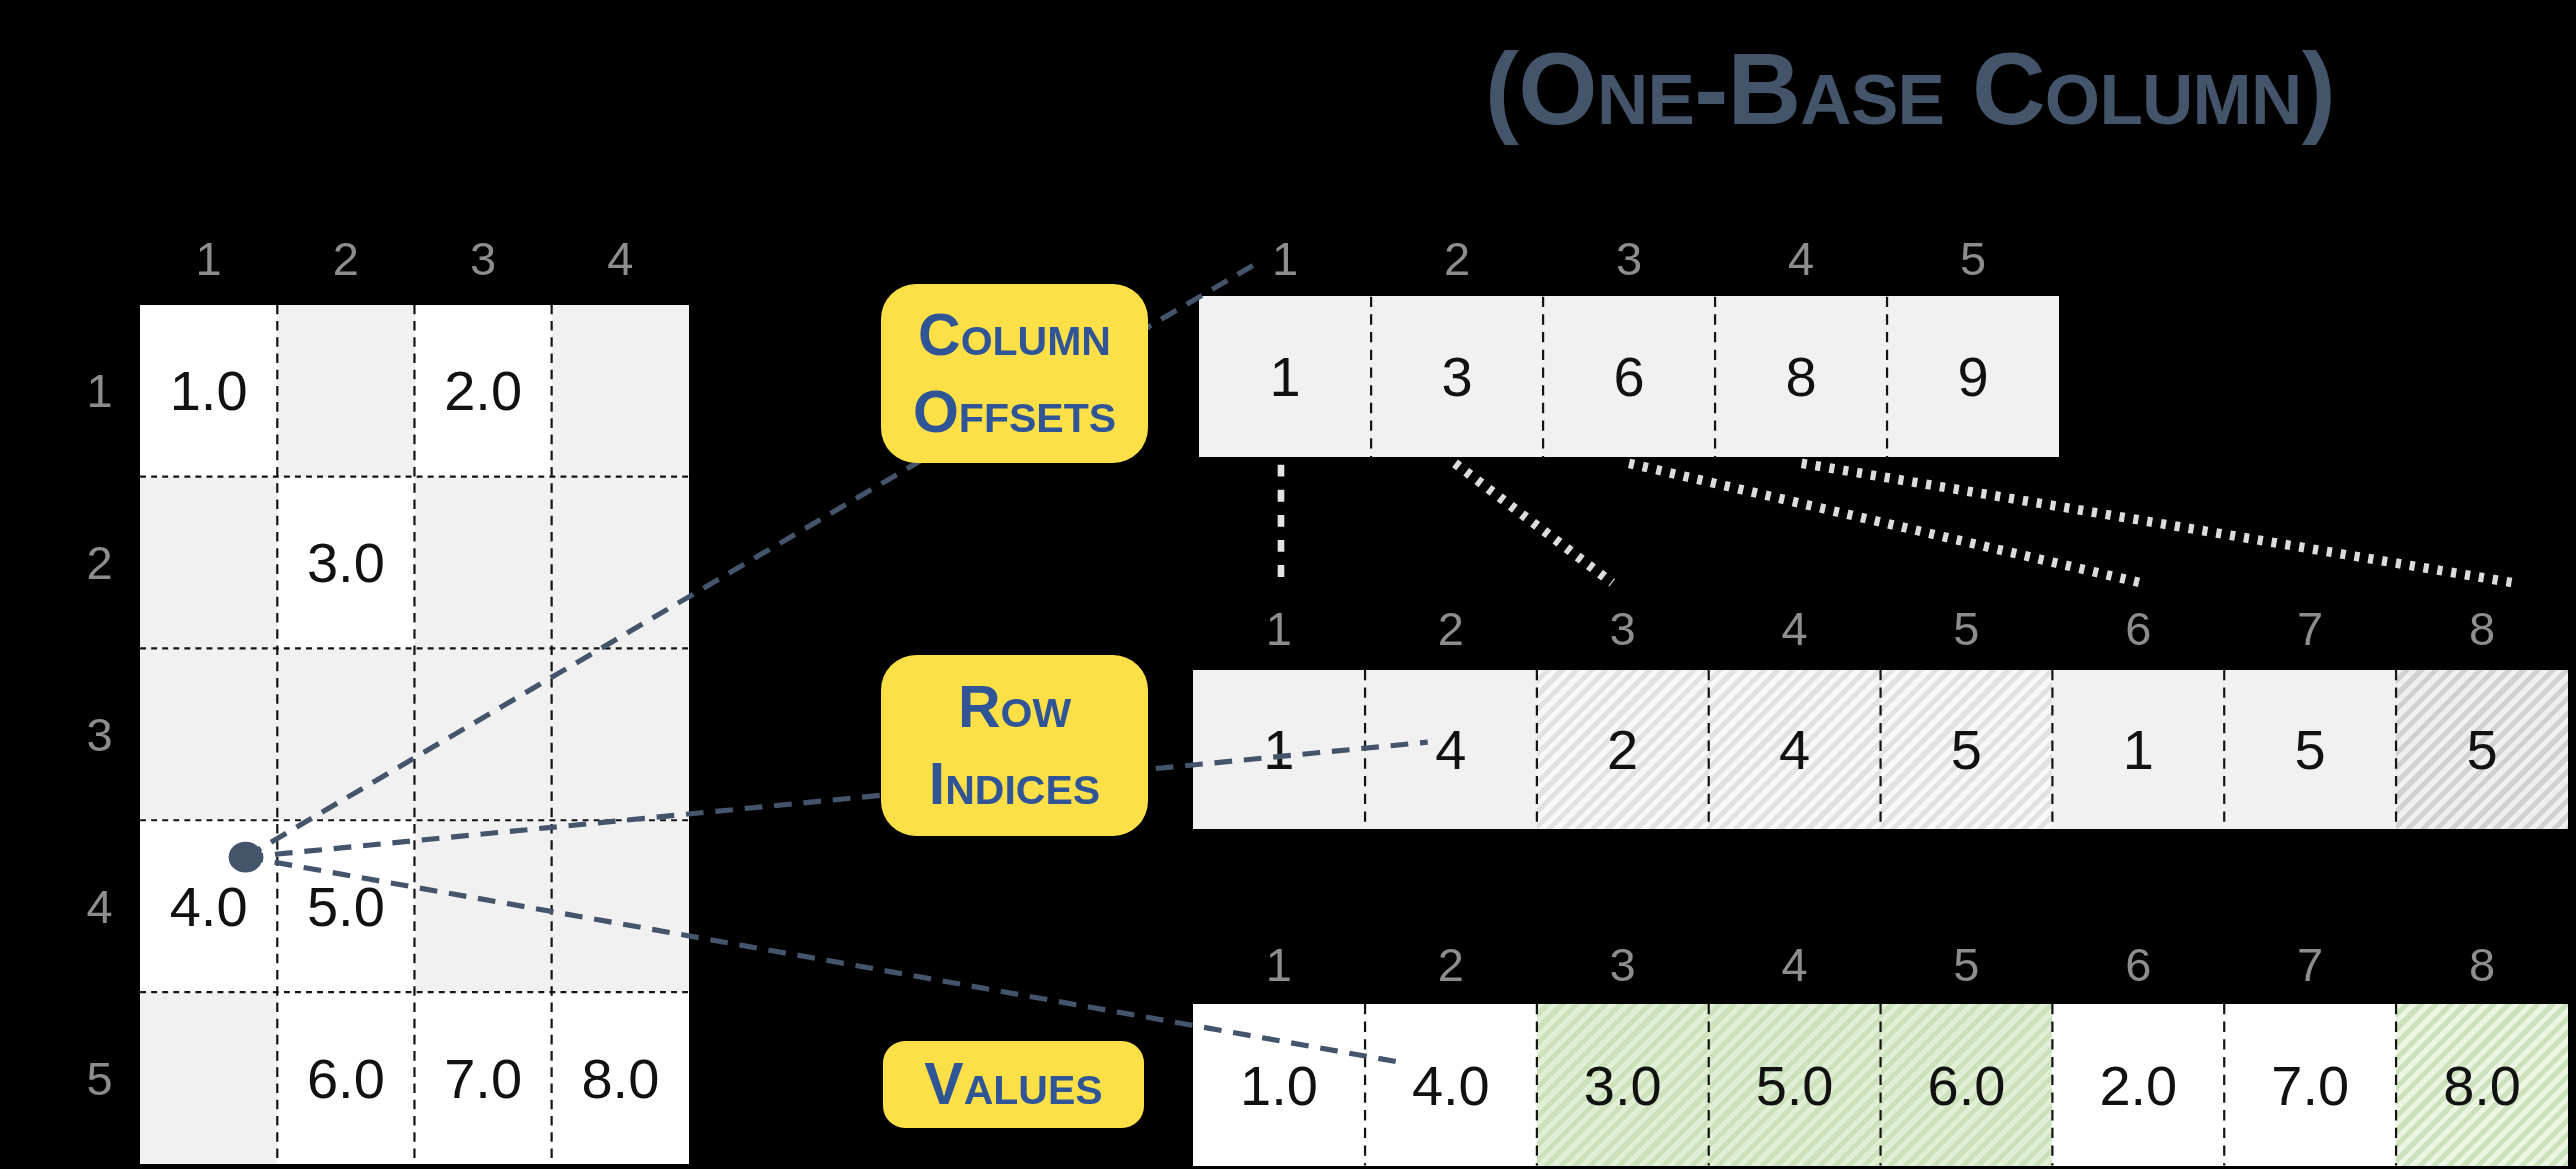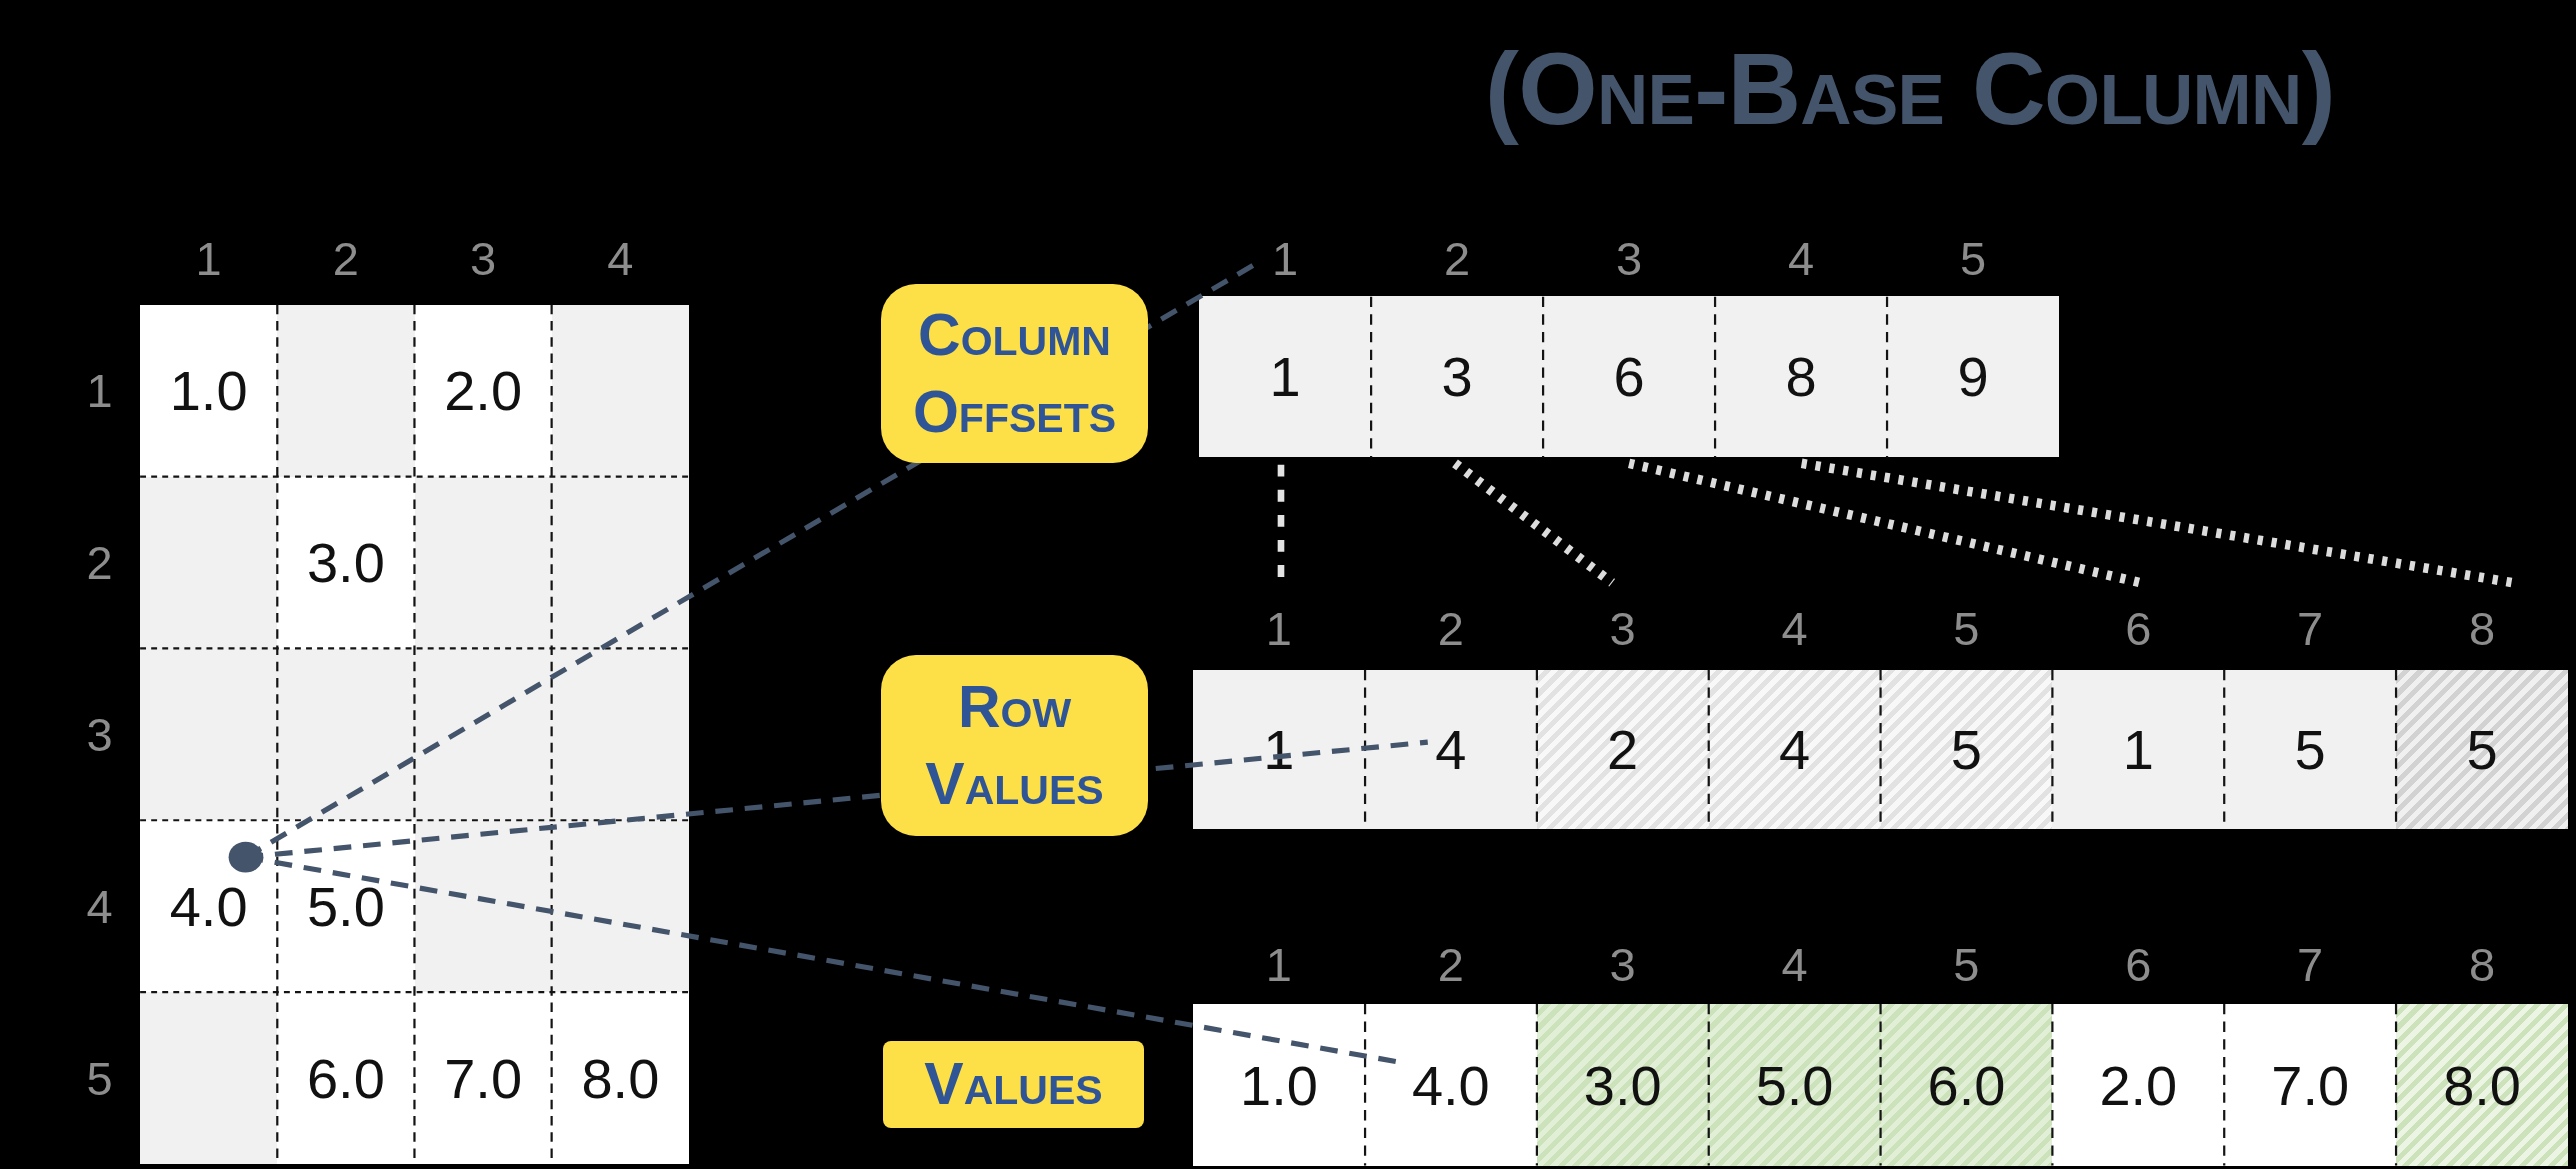--- a/index.html
+++ b/index.html
@@ -174,18 +174,18 @@
     <line x1="333" y1="1162" x2="1712" y2="352" stroke="#44546a" stroke-width="7" stroke-dasharray="24 16"></line>
     <line x1="333" y1="1162" x2="1936" y2="1006" stroke="#44546a" stroke-width="7" stroke-dasharray="24 16"></line>
     <line x1="333" y1="1162" x2="1898" y2="1440" stroke="#44546a" stroke-width="7" stroke-dasharray="24 16"></line>
     <ellipse cx="333" cy="1162" rx="23" ry="21" fill="#44546a"></ellipse>
   </svg>
 
 <div class="labelbox" style="left:881px;top:284px;width:267px;height:179px;">
   <span>Column Offsets</span>
 </div>
 <div class="labelbox" style="left:881px;top:655px;width:267px;height:181px;">
-  <span>Row Values</span>
+  <span>Row Indices</span>
 </div>
-<div class="labelbox" style="left:883px;top:1041px;width:261px;height:87px;border-radius:8px;">
+<div class="labelbox" style="left:883px;top:1041px;width:261px;height:87px;border-radius:22px;">
   <span>Values</span>
 </div>
 
 
 </body></html>

